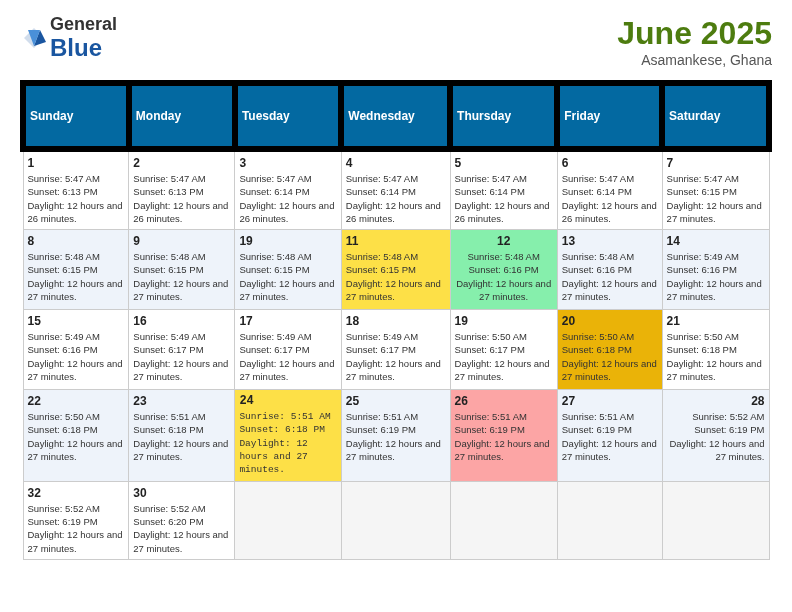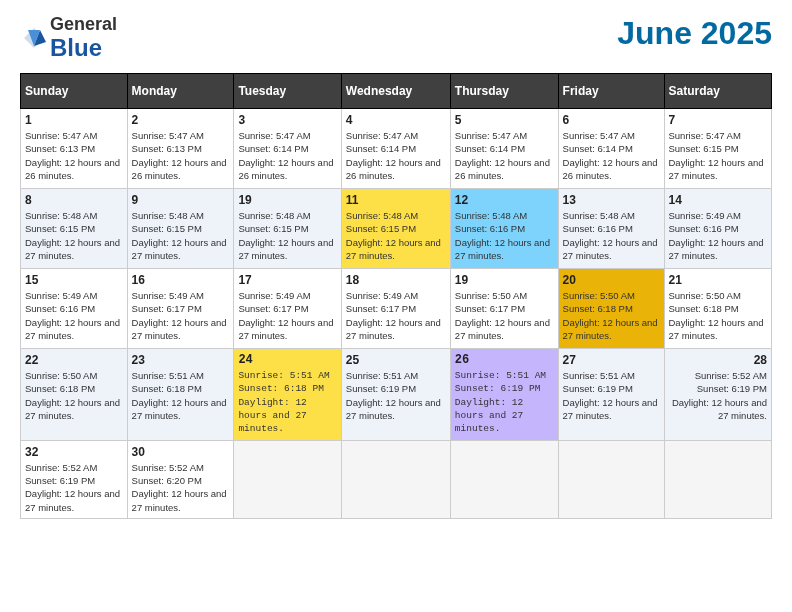--- a/index.html
+++ b/index.html
@@ -43,39 +43,39 @@
       width: 28px;
       height: 28px;
       margin-right: 2px;
     }
     .title-block {
       text-align: right;
     }
     .month-title {
       font-size: 32px;
       font-weight: bold;
-      color: #0369a1;
+      color: #4d7c0f;
     }
     .subtitle {
       font-size: 14px;
       color: #555;
     }
     .calendar {
       width: 100%;
       border-collapse: collapse;
       font-size: 10.5px;
     }
     .calendar thead th {
-      background-color: #404040;
+      background-color: #0369a1;
       color: white;
-      padding: 10px 4px;
+      padding: 23px 4px;
       text-align: left;
       font-size: 12px;
       font-weight: bold;
-      border: 1px solid #000000;
+      border: 6px solid #000000;
     }
     .calendar tbody td {
       border: 1px solid #ccc;
       vertical-align: top;
       padding: 4px 4px;
       width: 113px;
       height: 80px;
       background: #fff;
     }
     .calendar tbody tr:last-child td {
@@ -109,20 +109,21 @@
         <polygon points="20,6 26,18 14,22" fill="#1a56a0"></polygon>
         <polygon points="8,6 20,6 14,22" fill="#4a90d9"></polygon>
       </svg>
       <div class="logo-text">
         <span class="logo-general">General</span>
         <span class="logo-blue">Blue</span>
       </div>
     </div>
     <div class="title-block">
       <div class="month-title">June 2025</div>
+      <div class="subtitle">Asamankese, Ghana</div>
     </div>
   </div>
 
   <table class="calendar">
     <thead>
       <tr>
         <th>Sunday</th>
         <th>Monday</th>
         <th>Tuesday</th>
         <th>Wednesday</th>
@@ -172,21 +173,21 @@
         <span class="day-info">Sunrise: 5:48 AM<br>Sunset: 6:15 PM<br>Daylight: 12 hours and 27 minutes.</span>
       </td>
           <td style="background: rgb(238, 243, 250);">
         <span class="day-num">19</span>
         <span class="day-info">Sunrise: 5:48 AM<br>Sunset: 6:15 PM<br>Daylight: 12 hours and 27 minutes.</span>
       </td>
           <td style="background: #fde047;">
         <span class="day-num">11</span>
         <span class="day-info">Sunrise: 5:48 AM<br>Sunset: 6:15 PM<br>Daylight: 12 hours and 27 minutes.</span>
       </td>
-          <td style="background: #7dd3fc;">
+          <td style="background: #86efac; text-align: center;">
         <span class="day-num">12</span>
         <span class="day-info">Sunrise: 5:48 AM<br>Sunset: 6:16 PM<br>Daylight: 12 hours and 27 minutes.</span>
       </td>
           <td style="background: rgb(238, 243, 250);">
         <span class="day-num">13</span>
         <span class="day-info">Sunrise: 5:48 AM<br>Sunset: 6:16 PM<br>Daylight: 12 hours and 27 minutes.</span>
       </td>
           <td style="background: rgb(238, 243, 250);">
         <span class="day-num">14</span>
         <span class="day-info">Sunrise: 5:49 AM<br>Sunset: 6:16 PM<br>Daylight: 12 hours and 27 minutes.</span>
@@ -232,21 +233,21 @@
         <span class="day-info">Sunrise: 5:51 AM<br>Sunset: 6:18 PM<br>Daylight: 12 hours and 27 minutes.</span>
       </td>
           <td style="background: #fde047; font-family: Liberation Mono, monospace;">
         <span class="day-num">24</span>
         <span class="day-info">Sunrise: 5:51 AM<br>Sunset: 6:18 PM<br>Daylight: 12 hours and 27 minutes.</span>
       </td>
           <td style="background: rgb(238, 243, 250);">
         <span class="day-num">25</span>
         <span class="day-info">Sunrise: 5:51 AM<br>Sunset: 6:19 PM<br>Daylight: 12 hours and 27 minutes.</span>
       </td>
-          <td style="background: #c4b5fd; font-family: Liberation Mono, monospace;">
+          <td style="background: #fca5a5;">
         <span class="day-num">26</span>
         <span class="day-info">Sunrise: 5:51 AM<br>Sunset: 6:19 PM<br>Daylight: 12 hours and 27 minutes.</span>
       </td>
           <td style="background: rgb(238, 243, 250);">
         <span class="day-num">27</span>
         <span class="day-info">Sunrise: 5:51 AM<br>Sunset: 6:19 PM<br>Daylight: 12 hours and 27 minutes.</span>
       </td>
           <td style="background: rgb(238, 243, 250); text-align: right;">
         <span class="day-num">28</span>
         <span class="day-info">Sunrise: 5:52 AM<br>Sunset: 6:19 PM<br>Daylight: 12 hours and 27 minutes.</span>

